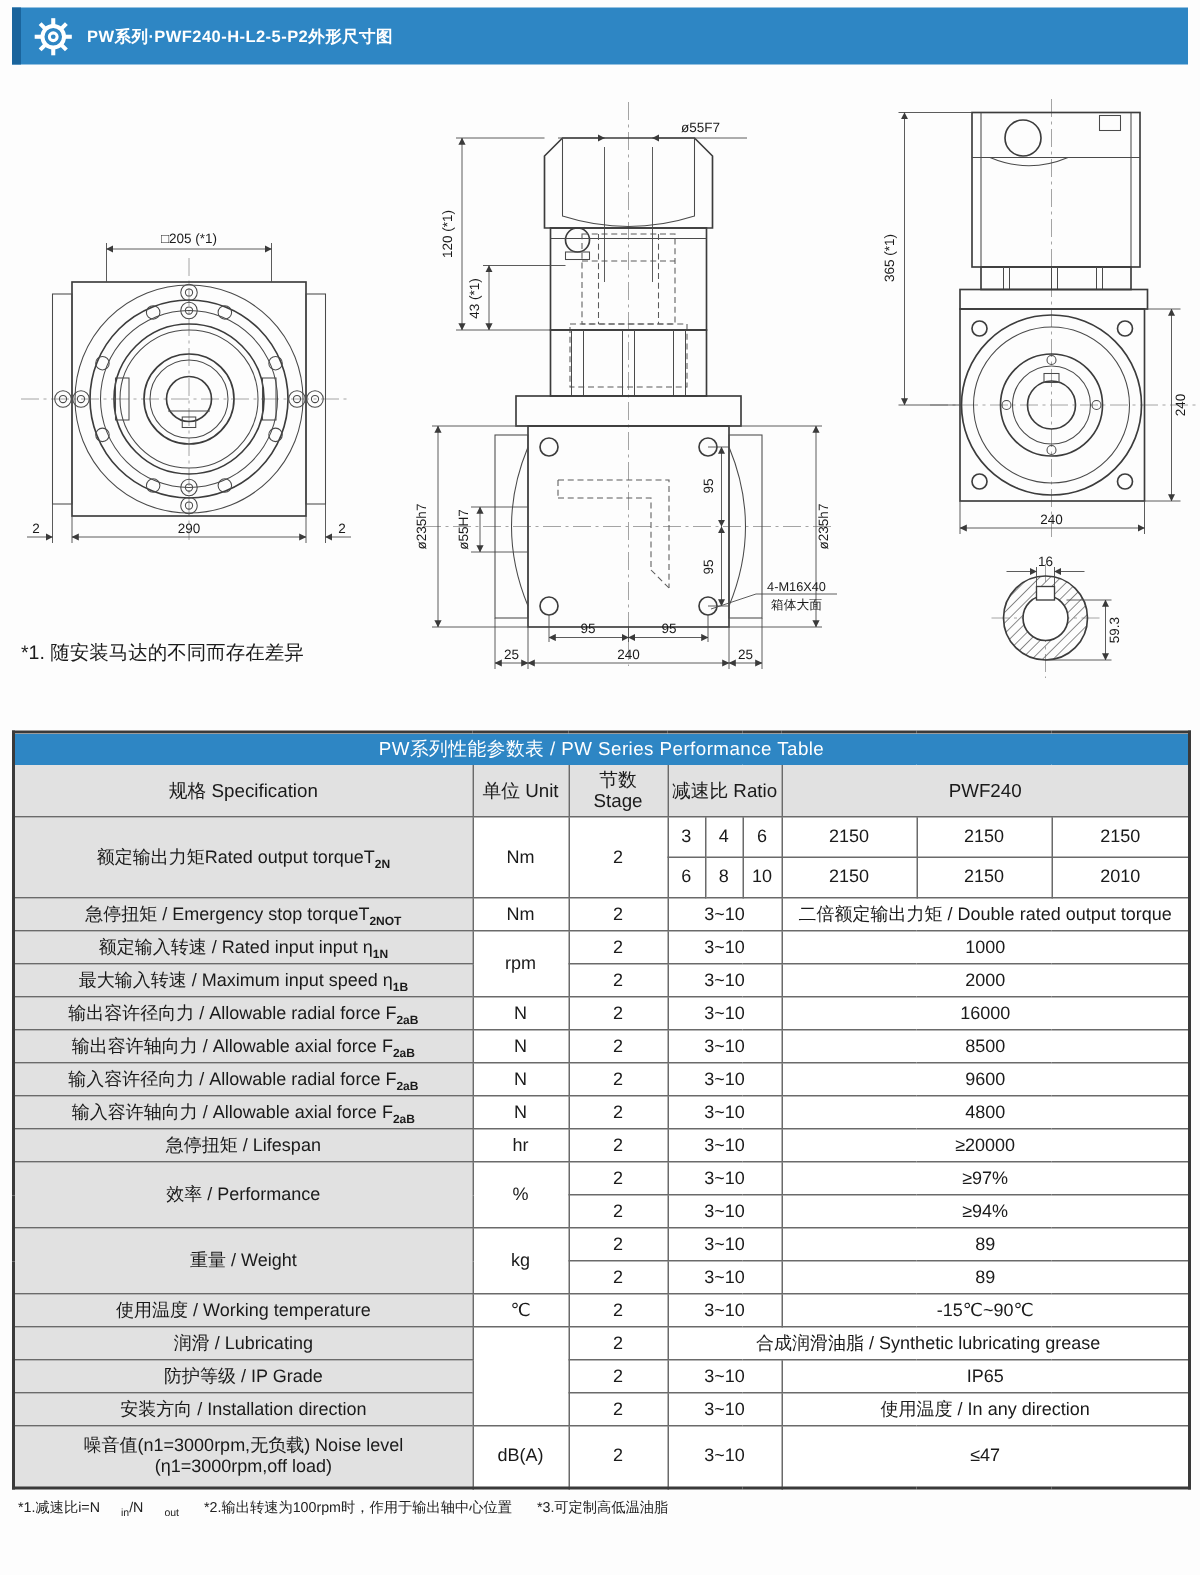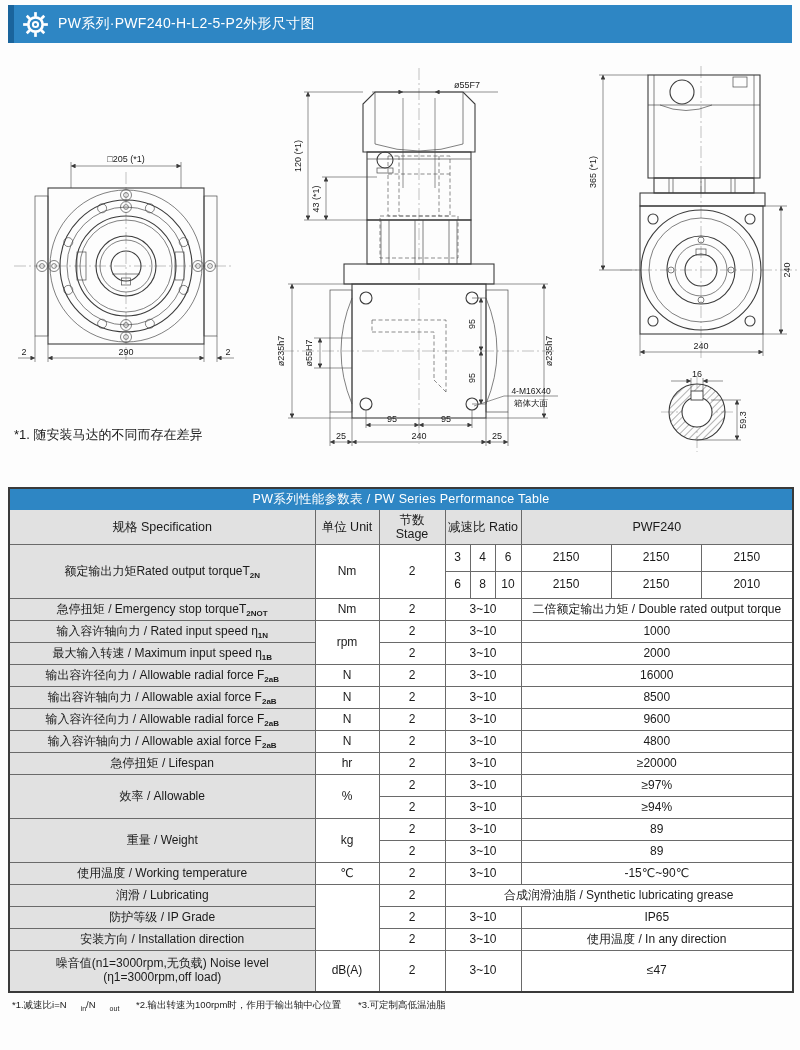--- a/index.html
+++ b/index.html
@@ -8,21 +8,21 @@
     font-family:"Liberation Sans","DejaVu Sans",sans-serif;color:#1a1a1a;
     -webkit-font-smoothing:antialiased;
   }
   
   .banner{
     position:absolute;left:8px;top:5px;width:784px;height:38px;box-sizing:border-box;
     background:#2e86c4;border-left:6px solid #1a649c;
     display:flex;align-items:center;color:#fff;
   }
   .banner .gear{margin-left:8px;flex:0 0 auto;}
-  .banner-title{font-size:14px;font-weight:normal;margin-left:9px;letter-spacing:.3px;text-align:center;}
+  .banner-title{font-size:11px;font-weight:bold;margin-left:9px;letter-spacing:.3px;text-align:center;}
   
   svg.drawing{position:absolute;overflow:visible;}
   .ln{fill:none;stroke:#3c3c3c;stroke-width:1.1;}
   .ln2{fill:none;stroke:#4a4a4a;stroke-width:.7;}
   .cl{fill:none;stroke:#9a9a9a;stroke-width:.6;stroke-dasharray:12 3 2 3;}
   .hid{fill:none;stroke:#5a5a5a;stroke-width:.7;stroke-dasharray:4 2.5;}
   .dim{fill:none;stroke:#4a4a4a;stroke-width:.6;}
   .dt{font-size:9px;fill:#1a1a1a;}
   .dts{font-size:8.5px;fill:#1a1a1a;}
   .note{
@@ -363,21 +363,21 @@
     <td>2010</td>
   </tr>
   <tr>
     <td class="lbl"><span>急停扭矩 / Emergency stop torque</span><span>T</span><sub>2NOT</sub></td>
     <td>Nm</td>
     <td>2</td>
     <td colspan="3">3~10</td>
     <td colspan="3">二倍额定输出力矩 / Double rated output torque</td>
   </tr>
   <tr>
-    <td class="lbl"><span>输入容许轴向力 / Rated input speed </span><span>η</span><sub>1N</sub></td>
+    <td class="lbl"><span>额定输入转速 / Rated input input </span><span>η</span><sub>1N</sub></td>
     <td rowspan="2">rpm</td>
     <td>2</td>
     <td colspan="3">3~10</td>
     <td colspan="3">1000</td>
   </tr>
   <tr>
     <td class="lbl"><span>最大输入转速 / Maximum input speed </span><span>η</span><sub>1B</sub></td>
     <td>2</td>
     <td colspan="3">3~10</td>
     <td colspan="3">2000</td>
@@ -411,21 +411,21 @@
     <td colspan="3">4800</td>
   </tr>
   <tr>
     <td class="lbl">急停扭矩 / Lifespan</td>
     <td>hr</td>
     <td>2</td>
     <td colspan="3">3~10</td>
     <td colspan="3">≥20000</td>
   </tr>
   <tr>
-    <td class="lbl" rowspan="2">效率 / Allowable</td>
+    <td class="lbl" rowspan="2">效率 / Performance</td>
     <td rowspan="2">%</td>
     <td>2</td>
     <td colspan="3">3~10</td>
     <td colspan="3">≥97%</td>
   </tr>
   <tr>
     <td>2</td>
     <td colspan="3">3~10</td>
     <td colspan="3">≥94%</td>
   </tr>

